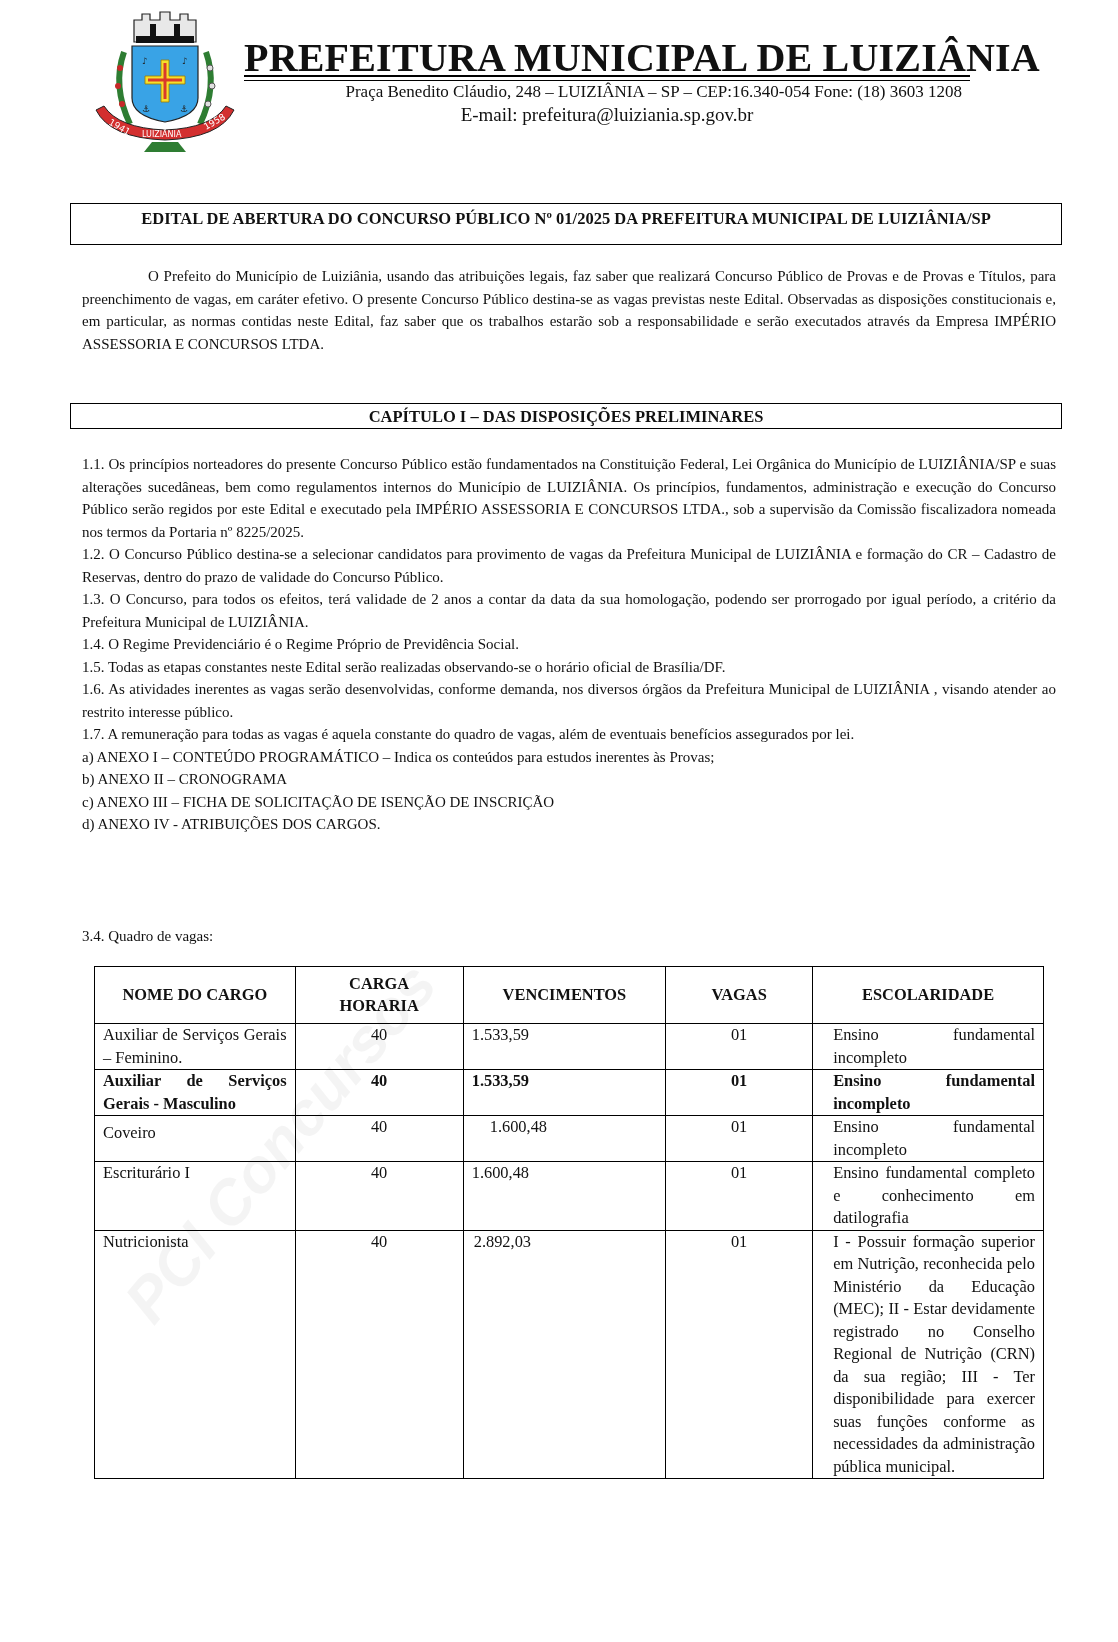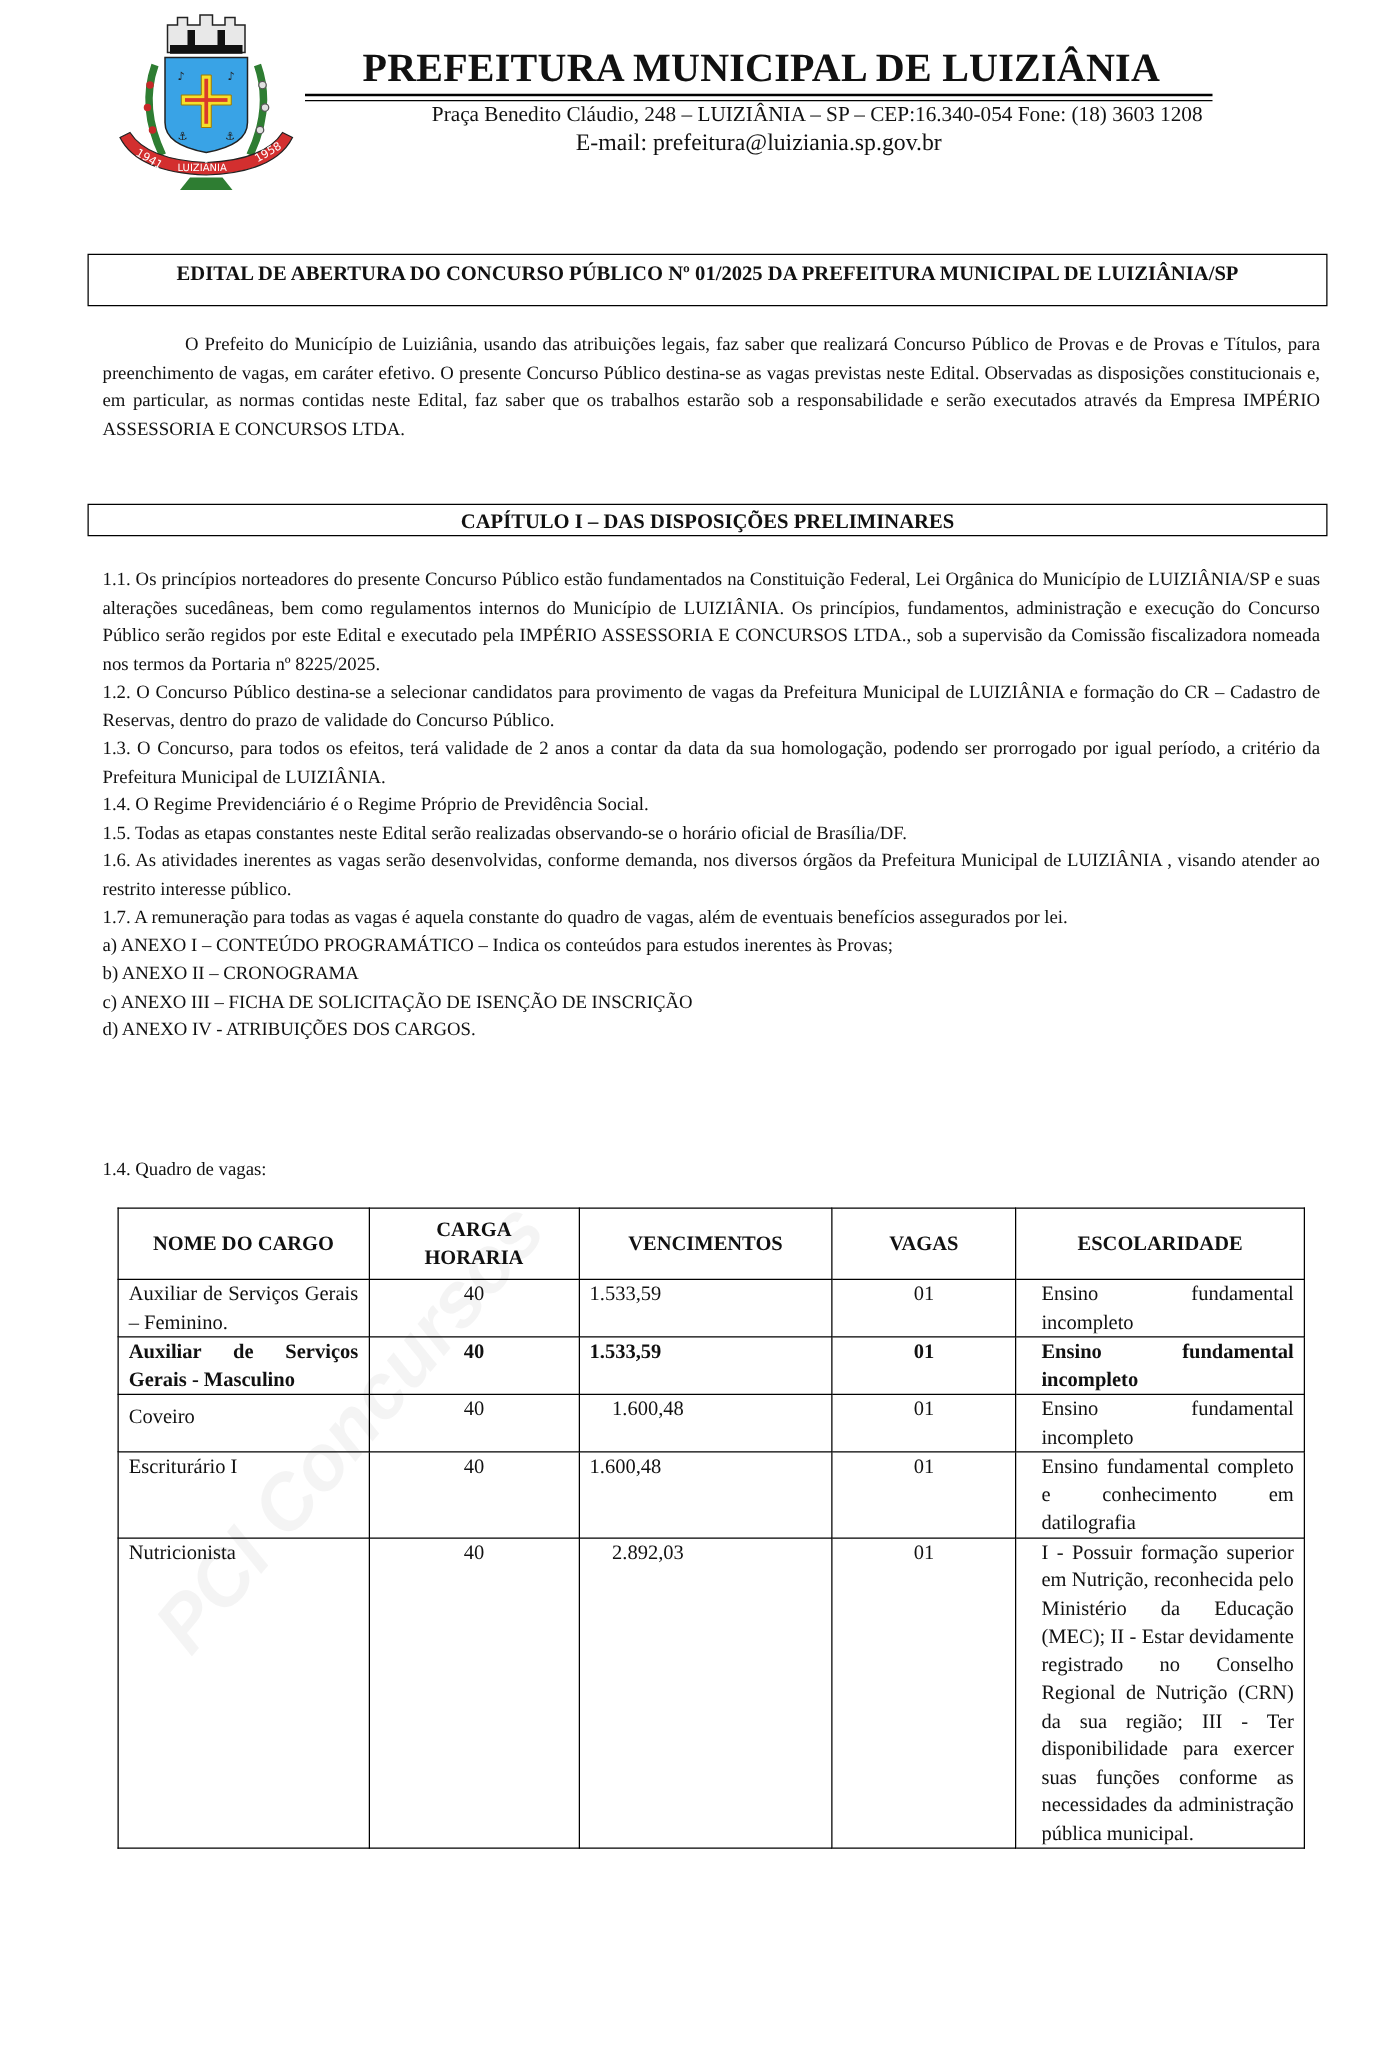--- a/index.html
+++ b/index.html
@@ -1,21 +1,21 @@
 <!DOCTYPE html>
 <html><head>
   <meta charset="utf-8">
   <style>
     html, body { margin: 0; padding: 0; background: #ffffff; }
     body { width: 1118px; height: 1642px; position: relative; overflow: hidden; color: #111; font-family: "Liberation Serif", "DejaVu Serif", serif; }
     .page { position: absolute; left: 0; top: 0; width: 1118px; height: 1642px; }
 
     
     .crest { position: absolute; left: 90px; top: 6px; width: 150px; height: 148px; }
-    .org-title { position: absolute; left: 244px; top: 38px; width: 730px; font-size: 32px; font-weight: bold; letter-spacing: 0.2px; white-space: nowrap; text-align: center; line-height: 1; }
+    .org-title { position: absolute; left: 244px; top: 38px; width: 730px; font-size: 40px; font-weight: bold; letter-spacing: 0.2px; white-space: nowrap; text-align: center; line-height: 1; }
     .header-rule { position: absolute; left: 244px; top: 75px; width: 726px; height: 0; border-top: 2.5px solid #000; }
     .header-rule2 { position: absolute; left: 244px; top: 80px; width: 726px; height: 0; border-top: 1px solid #000; }
     .org-address { position: absolute; left: 244px; top: 82px; width: 726px; text-align: right; font-size: 17px; white-space: nowrap; padding-right: 8px; box-sizing: border-box;}
     .org-email { position: absolute; left: 244px; top: 104px; width: 726px; text-align: center; font-size: 19px; white-space: nowrap; }
 
     
     .boxed { position: absolute; left: 70px; width: 992px; border: 1.2px solid #000; box-sizing: border-box; text-align: center; font-weight: bold; font-size: 16.5px; }
     .box-edital { top: 203px; height: 42px; line-height: 30px; padding-top: 0; }
     .box-cap { top: 403px; height: 26px; line-height: 26px; }
 
@@ -104,21 +104,21 @@
     <p>1.4. O Regime Previdenciário é o Regime Próprio de Previdência Social.</p>
     <p>1.5. Todas as etapas constantes neste Edital serão realizadas observando-se o horário oficial de Brasília/DF.</p>
     <p>1.6. As atividades inerentes as vagas serão desenvolvidas, conforme demanda, nos diversos órgãos da Prefeitura Municipal de LUIZIÂNIA , visando atender ao  restrito interesse público.</p>
     <p>1.7. A remuneração para todas as vagas é aquela constante do quadro de vagas, além de eventuais benefícios assegurados por lei.</p>
     <p style="text-align:left;">a) ANEXO I – CONTEÚDO PROGRAMÁTICO – Indica os conteúdos para estudos inerentes às Provas;</p>
     <p style="text-align:left;">b) ANEXO II – CRONOGRAMA</p>
     <p style="text-align:left;">c) ANEXO III – FICHA DE SOLICITAÇÃO DE ISENÇÃO DE INSCRIÇÃO</p>
     <p style="text-align:left;">d) ANEXO IV - ATRIBUIÇÕES DOS CARGOS.</p>
   </div>
 
-  <p class="text quadro" style="margin:0;">1.4. Quadro de vagas:</p>
+  <p class="text quadro" style="margin:0;">3.4. Quadro de vagas:</p>
 
   <table class="vagas">
     <thead>
       <tr>
         <th class="c-name">NOME DO CARGO</th>
         <th class="c-carga" style="padding:0 14px;">CARGA HORARIA</th>
         <th class="c-venc">VENCIMENTOS</th>
         <th class="c-vagas">VAGAS</th>
         <th class="c-esc">ESCOLARIDADE</th>
       </tr>
@@ -148,21 +148,21 @@
       <tr style="height:46px;">
         <td class="mid">Escriturário I</td>
         <td class="num">40</td>
         <td class="venc">1.600,48</td>
         <td class="num">01</td>
         <td class="esc" style="padding-left:20px;">Ensino fundamental completo e conhecimento em datilografia</td>
       </tr>
       <tr>
         <td class="mid">Nutricionista</td>
         <td class="num">40</td>
-        <td class="venc" style="padding-left:26px;margin-top:28px;">2.892,03</td>
+        <td class="venc" style="padding-left:10px;margin-top:28px;">2.892,03</td>
         <td class="num">01</td>
         <td class="esc" style="padding-left:20px;">I - Possuir formação superior em Nutrição, reconhecida pelo Ministério da Educação (MEC); II - Estar devidamente registrado no Conselho Regional de Nutrição (CRN) da sua região; III - Ter disponibilidade para exercer suas funções conforme as necessidades da administração pública municipal.</td>
       </tr>
     </tbody>
   </table>
 
   <div class="watermark">PCI Concursos</div>
 </div>
 
 </body></html>

